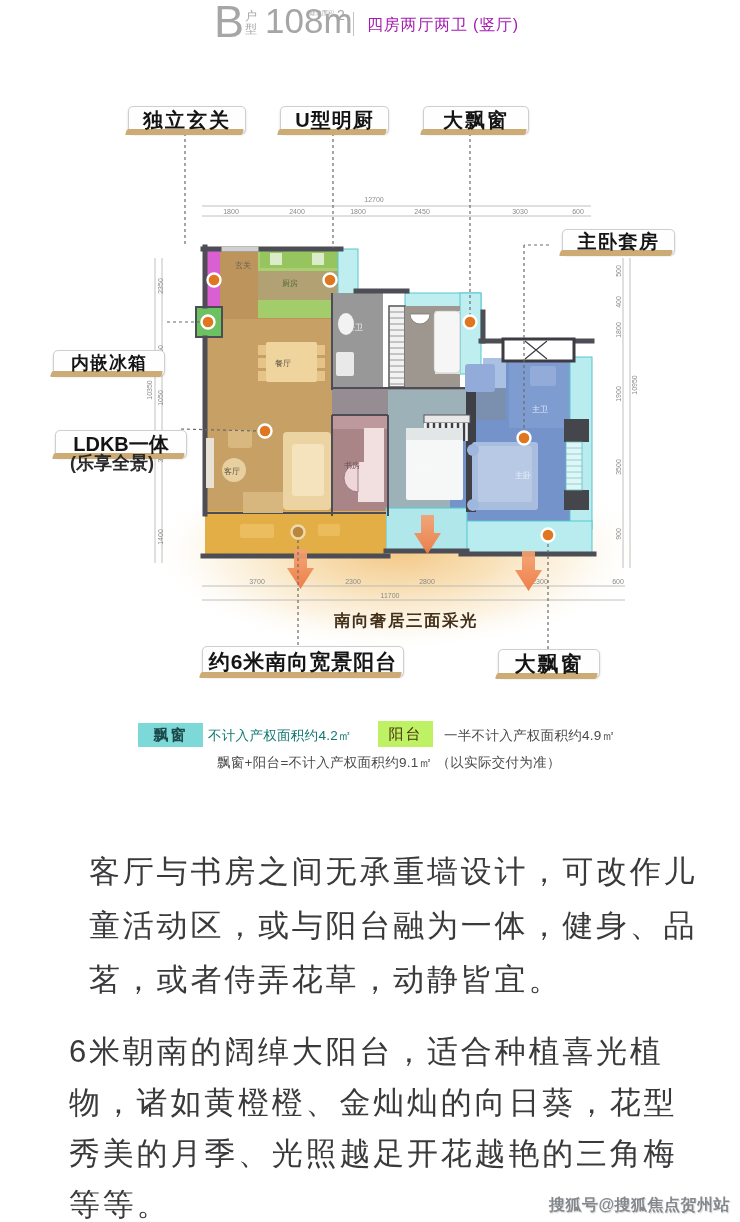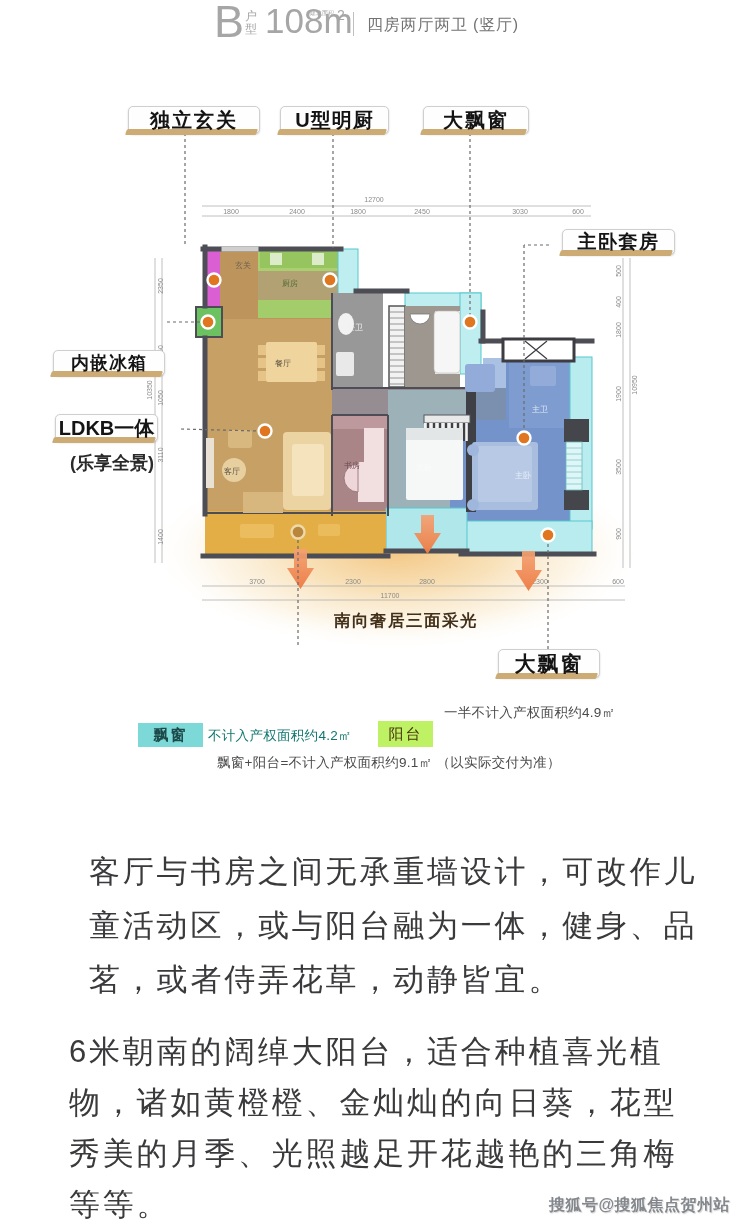--- a/index.html
+++ b/index.html
@@ -7,21 +7,21 @@
   .page{position:relative;width:740px;height:1222px;background:#fff;overflow:hidden;
         font-family:"Liberation Sans",sans-serif;}
   
   .hdr{position:absolute;left:0;top:0;width:740px;height:60px;color:#a3a3a3;}
   .hB{position:absolute;left:214px;top:-4px;font-size:45px;color:#a6a6a6;}
   .hHX{position:absolute;left:245px;top:10px;font-size:12px;line-height:13px;color:#a6a6a6;}
   .h108{position:absolute;left:265px;top:1px;font-size:35px;color:#a6a6a6;letter-spacing:0px;}
   .hTiny{position:absolute;left:310px;top:9px;font-size:6px;color:#ababab;letter-spacing:0px;}
   .hSup{position:absolute;left:337px;top:7px;font-size:14px;color:#a6a6a6;}
   .hDiv{position:absolute;left:353px;top:12px;width:1px;height:24px;background:#c0c0c0;}
-  .hSub{position:absolute;left:367px;top:15px;font-size:16px;color:#737373;letter-spacing:0.8px;}
+  .hSub{position:absolute;left:367px;top:15px;font-size:16px;color:#a21caf;letter-spacing:0.8px;}
   
   .lbl{position:absolute;background:#fefefe;border:1px solid #cfcfcf;border-radius:5px;
        display:flex;align-items:center;justify-content:center;
        font-weight:bold;color:#141414;z-index:6;
        box-shadow:0 1px 2px rgba(0,0,0,.18);}
   .lbl::before{content:"";position:absolute;left:-3px;right:2px;bottom:-2px;height:6px;
        background:#cdab74;border-radius:1.5px;transform:skewX(-20deg);z-index:-1;}
   .sub{position:absolute;z-index:6;color:#2a2a2a;font-weight:bold;}
   
   .para{position:absolute;left:69px;width:632px;color:#3a3a3c;font-size:31px;
@@ -319,32 +319,33 @@
         <circle cx="524" cy="438" r="6.5"></circle>
         <circle cx="265" cy="431" r="6.5"></circle>
         <circle cx="548" cy="535" r="6.5"></circle>
       </g>
       <circle cx="298" cy="532" r="6.5" fill="#b8863c" stroke="#eed9a9" stroke-width="2.4"></circle>
     </g>
 
     <text x="406" y="626" font-size="16.5" font-weight="bold" fill="#42301a" text-anchor="middle" letter-spacing="1.5" font-family="Liberation Sans">南向奢居三面采光</text>
   </svg>
 
-  <div class="lbl" style="left:128px;top:106px;width:132px;height:28px;font-size:20px;letter-spacing:2px;">独立玄关</div>
+  <div class="lbl" style="left:128px;top:106px;width:118px;height:28px;font-size:20px;letter-spacing:2px;">独立玄关</div>
   <div class="lbl" style="left:280px;top:106px;width:109px;height:28px;font-size:20px;letter-spacing:1px;">U型明厨</div>
   <div class="lbl" style="left:423px;top:106px;width:106px;height:28px;font-size:20px;letter-spacing:2px;">大飘窗</div>
   <div class="lbl" style="left:545px;top:229px;width:113px;height:26px;font-size:19px;letter-spacing:1.5px;margin-left:17px;">主卧套房</div>
   <div class="lbl" style="left:53px;top:310px;width:112px;height:26px;font-size:18px;letter-spacing:1px;margin-top:40px;">内嵌冰箱</div>
-  <div class="lbl" style="left:55px;top:414px;width:103px;height:28px;font-size:20px;letter-spacing:0px;">LDKB一体</div>
+  <div class="lbl" style="left:55px;top:430px;width:132px;height:28px;font-size:20px;letter-spacing:0px;">LDKB一体</div>
   <div class="sub" style="left:70px;top:451px;font-size:18px;letter-spacing:0px;">(乐享全景)</div>
+  <div class="lbl" style="left:202px;top:646px;width:202px;height:31px;font-size:21px;letter-spacing:1px;">约6米南向宽景阳台</div>
   <div class="lbl" style="left:498px;top:649px;width:102px;height:29px;font-size:21px;letter-spacing:2px;">大飘窗</div>
 
   <div style="position:absolute;left:138px;top:723px;width:65px;height:24px;background:#7dd8d8;color:#1c4a4a;font-weight:bold;font-size:15px;display:flex;align-items:center;justify-content:center;letter-spacing:2px;">飘窗</div>
   <div style="position:absolute;left:208px;top:727px;font-size:13.5px;color:#0f766e;letter-spacing:0.3px;">不计入产权面积约4.2㎡</div>
   <div style="position:absolute;left:378px;top:721px;width:55px;height:26px;background:#bef264;color:#4a3410;font-weight:normal;font-size:15px;display:flex;align-items:center;justify-content:center;letter-spacing:2px;">阳台</div>
-  <div style="position:absolute;left:444px;top:704px;font-size:13.5px;color:#4a4a4a;letter-spacing:0.3px;">一半不计入产权面积约4.9㎡</div>
+  <div style="position:absolute;left:444px;top:727px;font-size:13.5px;color:#4a4a4a;letter-spacing:0.3px;">一半不计入产权面积约4.9㎡</div>
   <div style="position:absolute;left:217px;top:754px;font-size:13.5px;color:#4a4a4a;letter-spacing:0.3px;">飘窗+阳台=不计入产权面积约9.1㎡ （以实际交付为准）</div>
 
   <div class="para" style="top:845px;margin-left:20px;">客厅与书房之间无承重墙设计，可改作儿童活动区，或与阳台融为一体，健身、品茗，或者侍弄花草，动静皆宜。</div>
   <div class="para" style="top:1026px;line-height:51px;">6米朝南的阔绰大阳台，适合种植喜光植物，诸如黄橙橙、金灿灿的向日葵，花型秀美的月季、光照越足开花越艳的三角梅等等。</div>
 
   <div class="wm">搜狐号@搜狐焦点贺州站</div>
 </div>
 
 </body></html>

